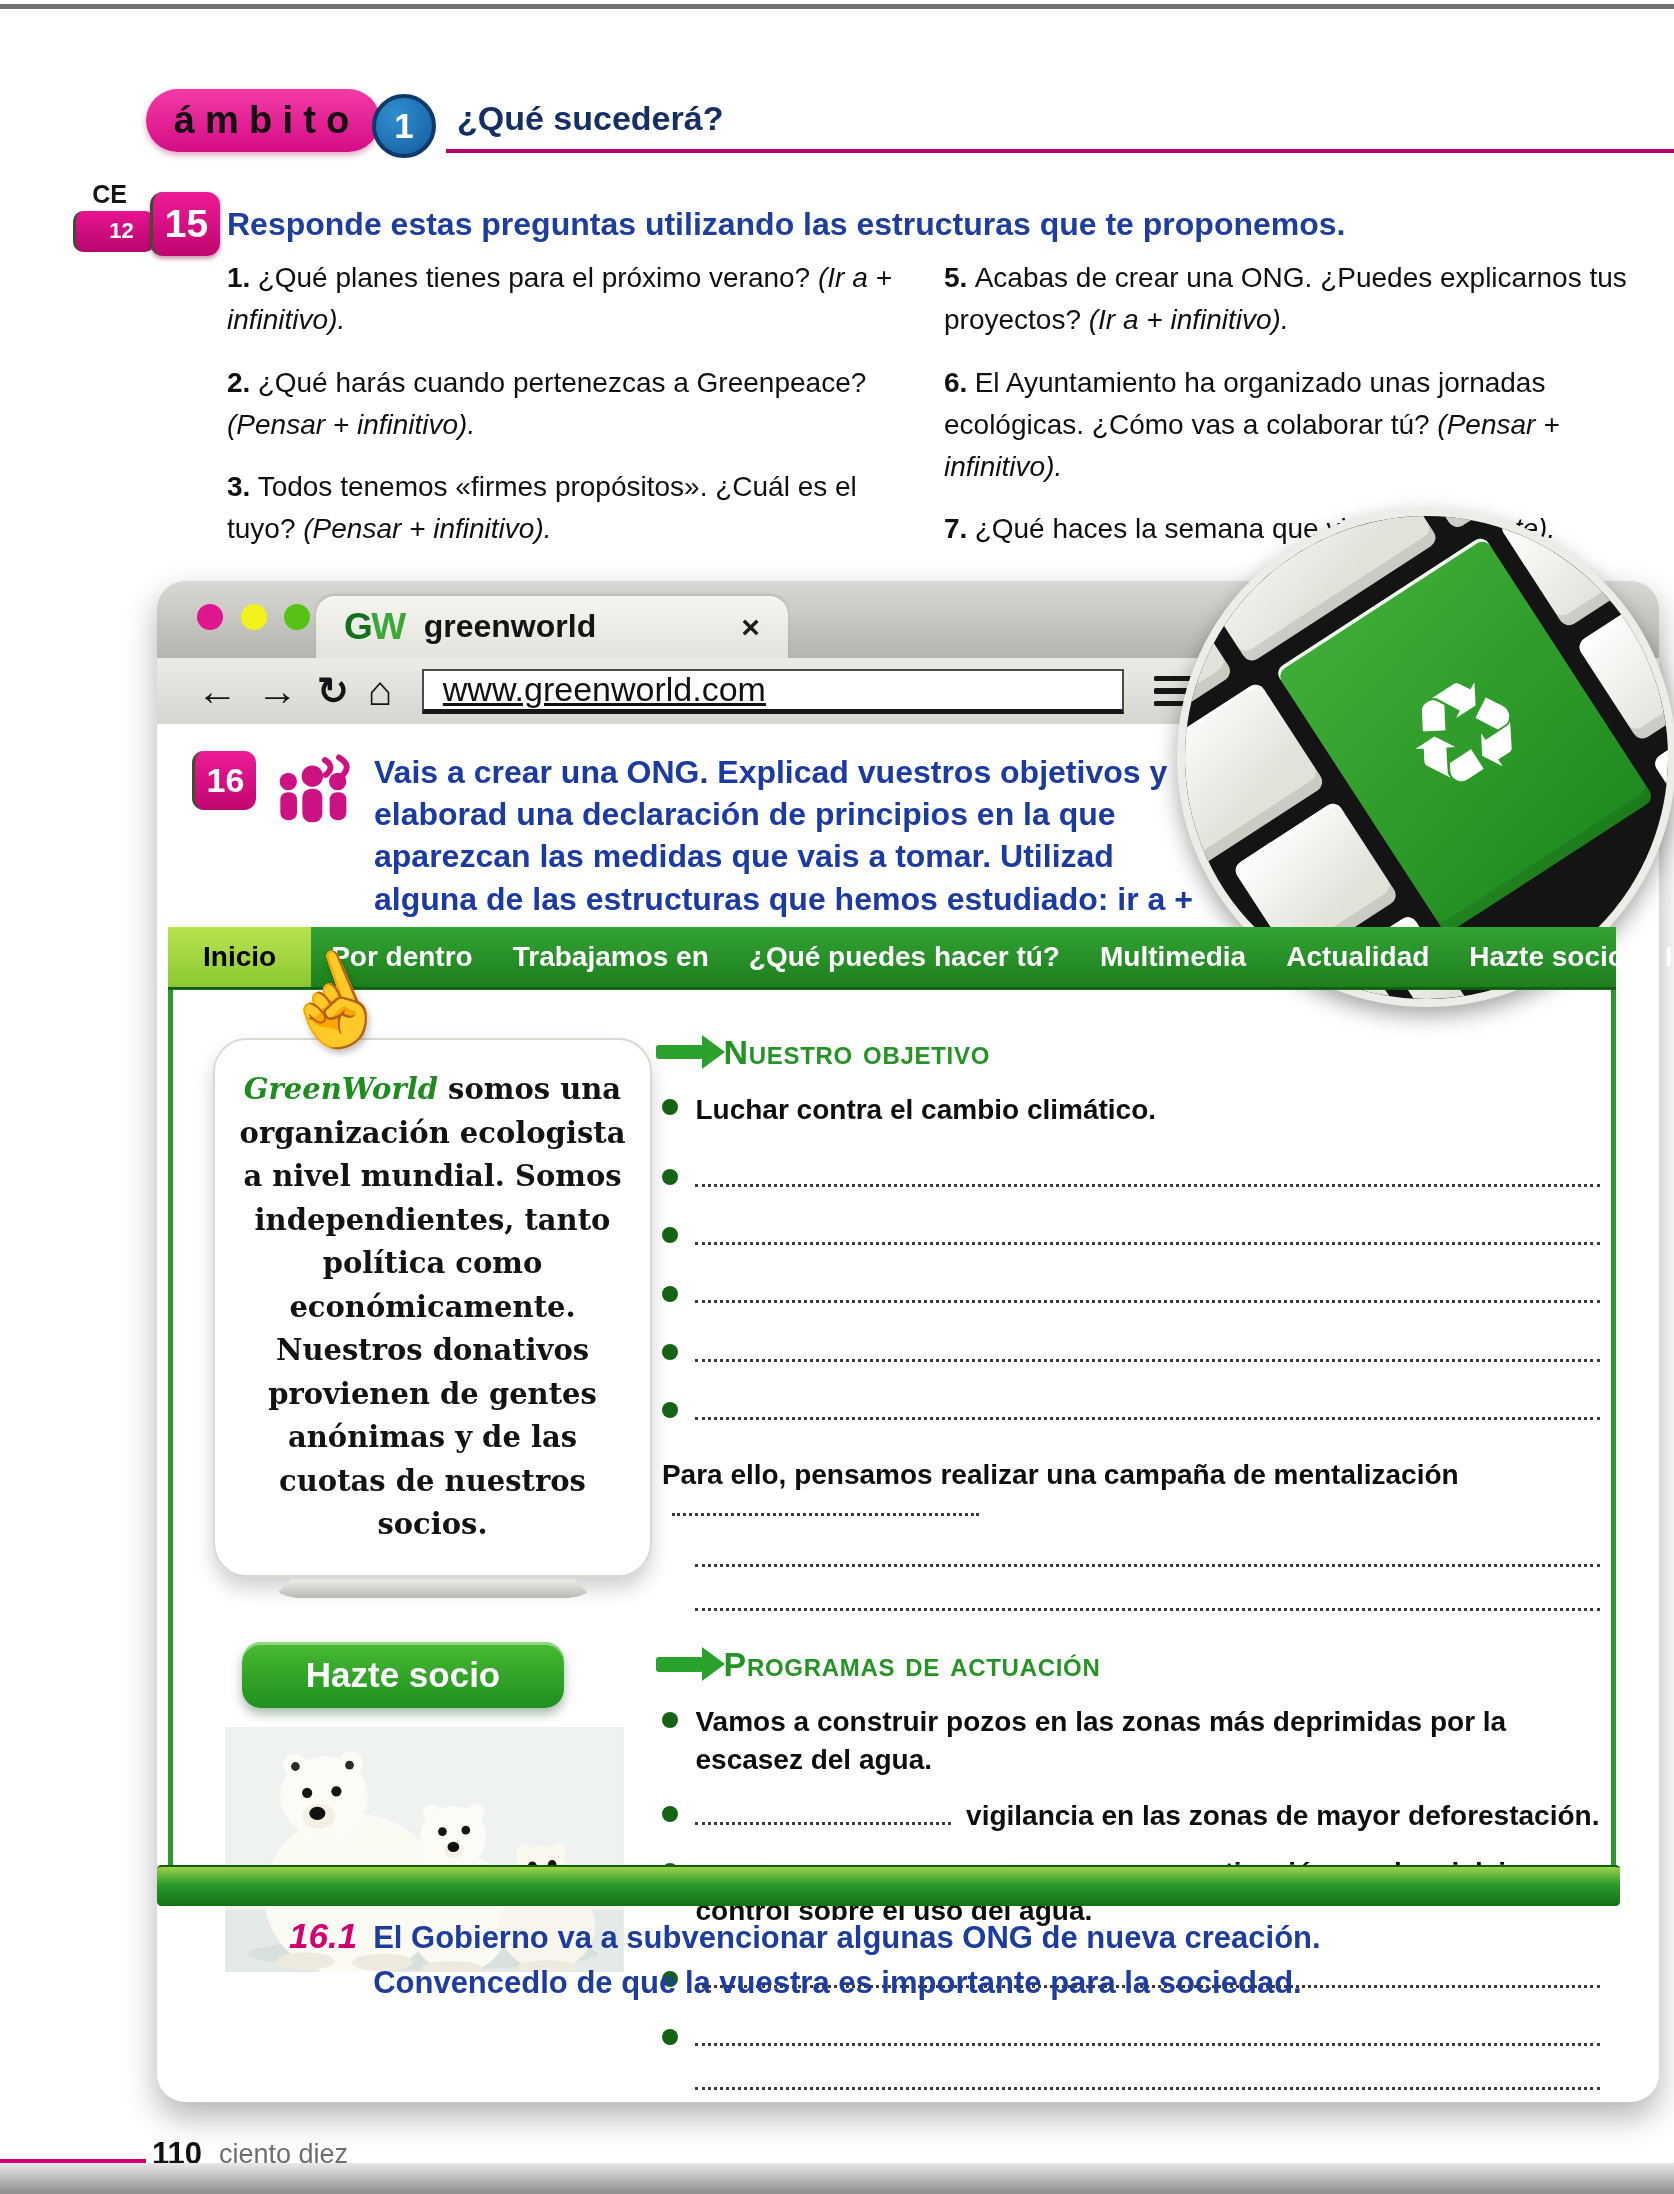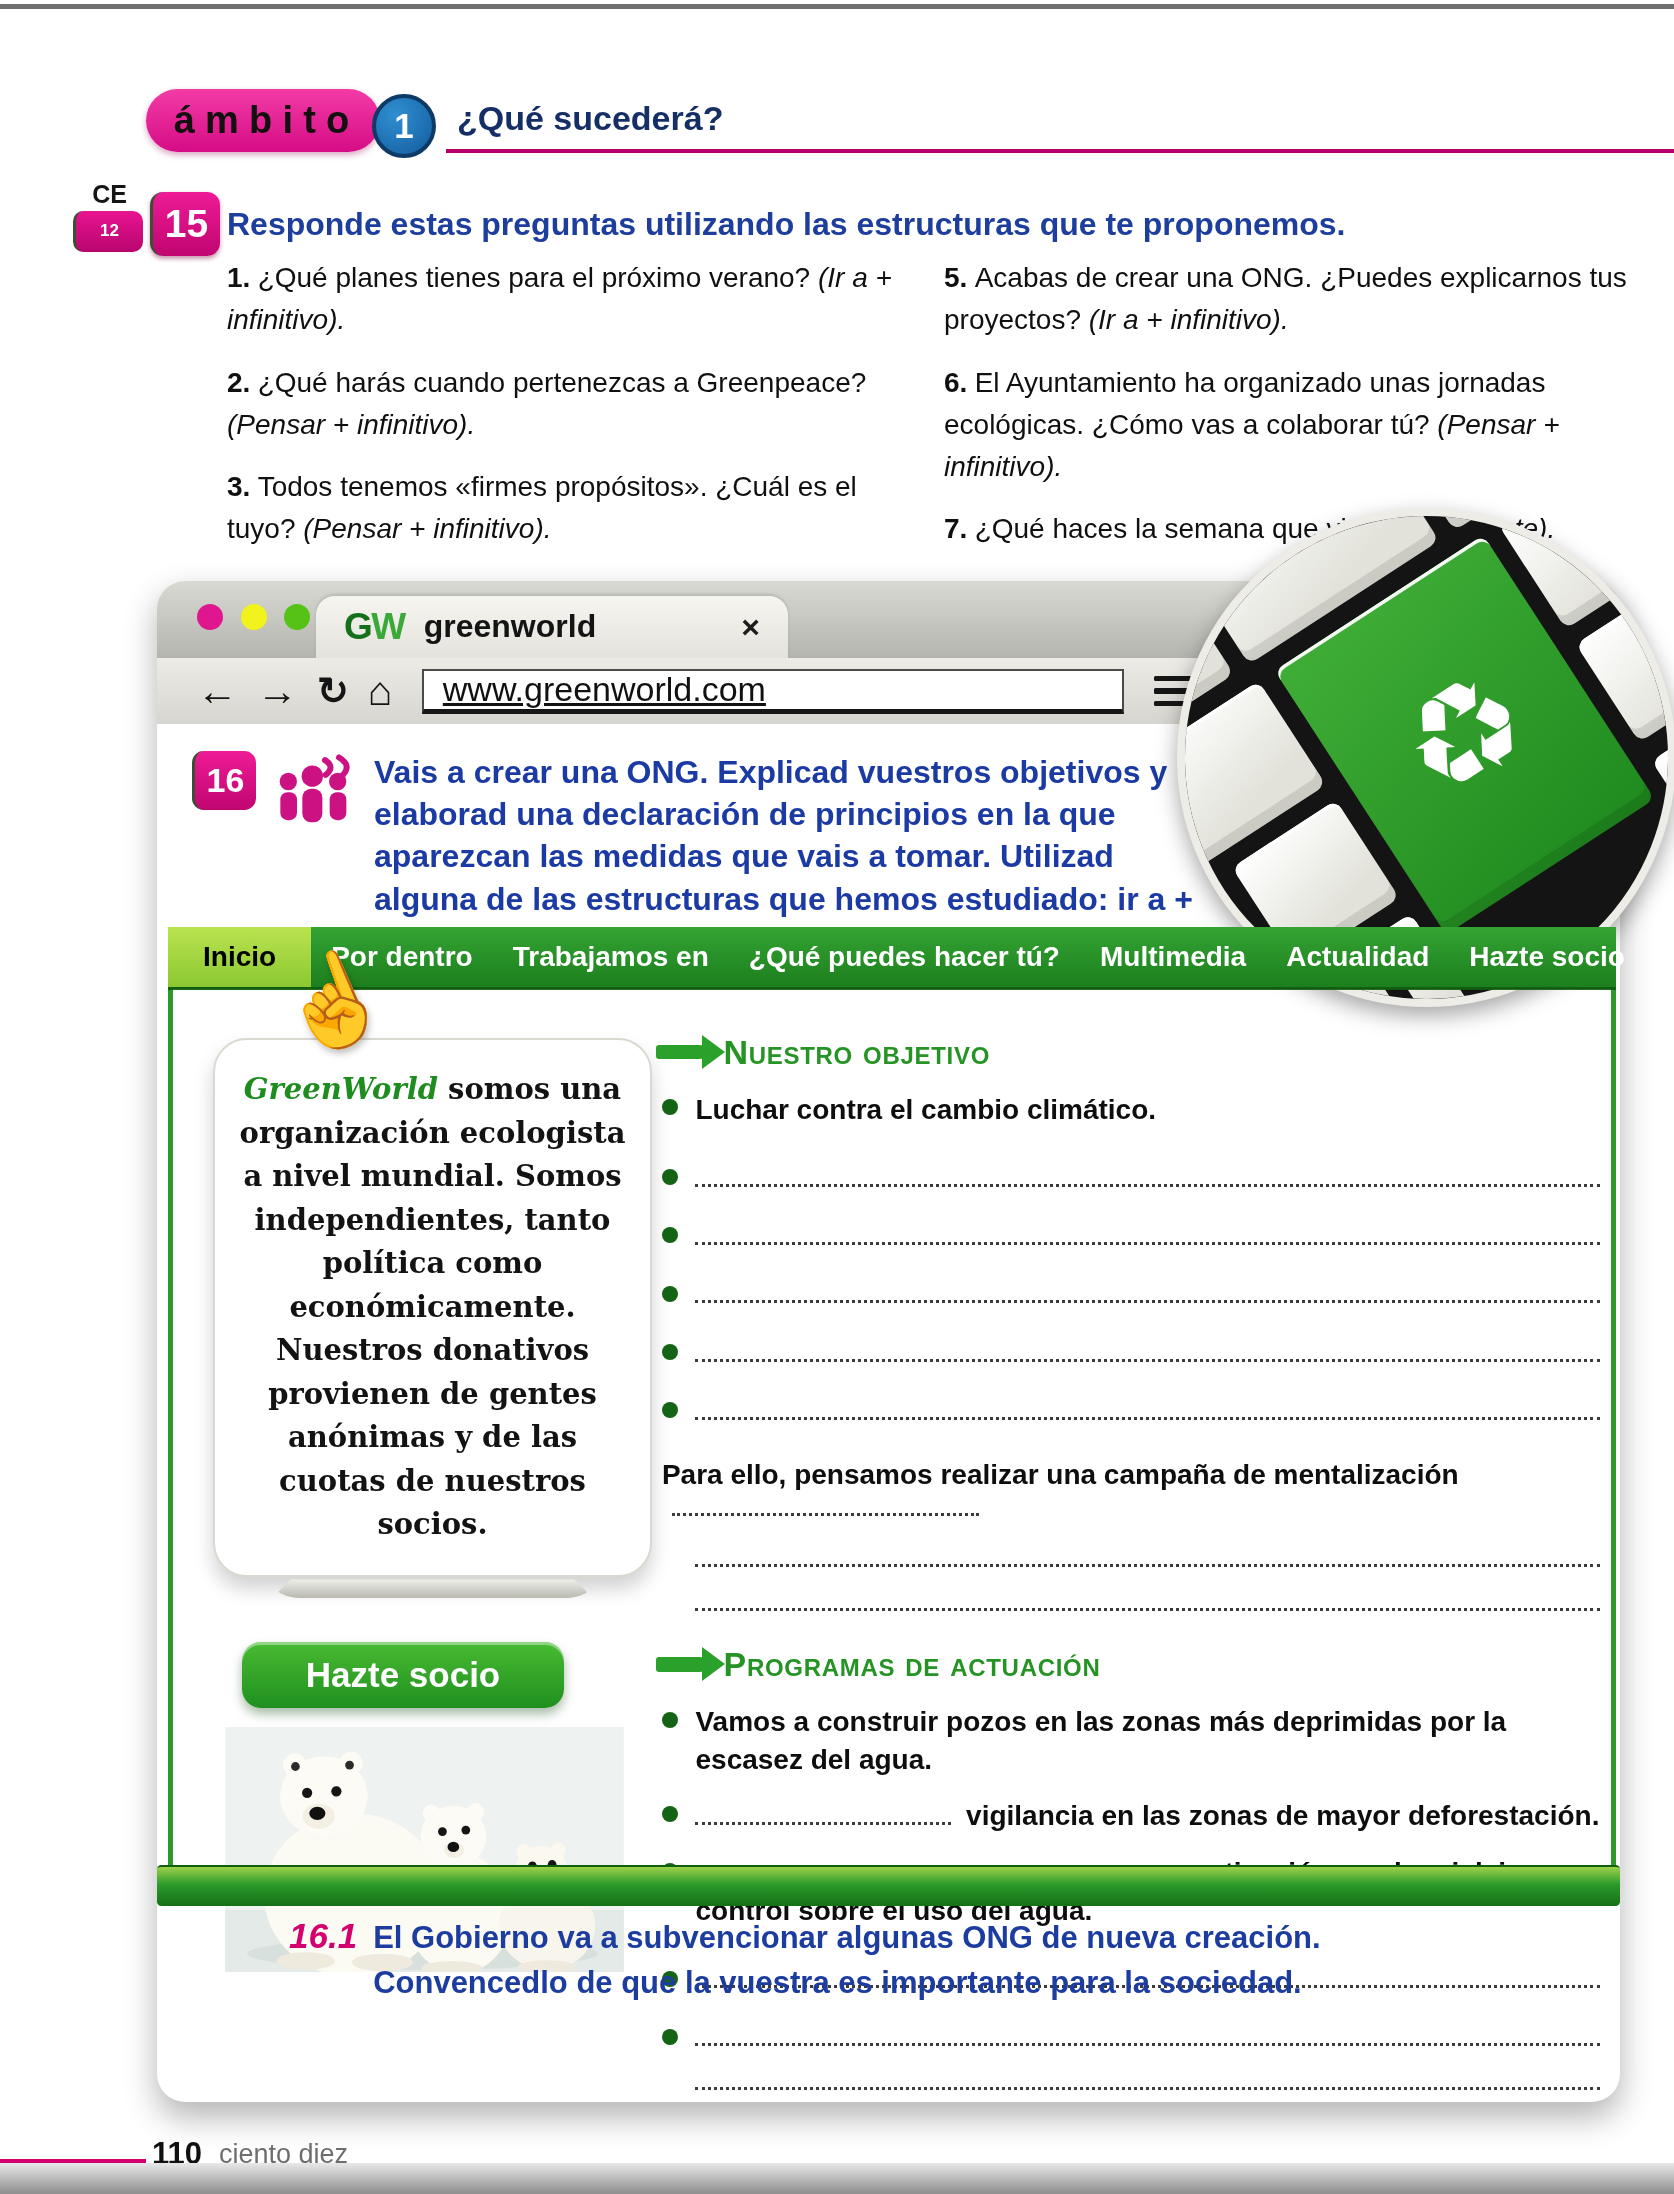--- a/index.html
+++ b/index.html
@@ -17,38 +17,38 @@
   .ambito-num{position:absolute;left:372px;top:94px;width:56px;height:56px;border-radius:50%;
         background:radial-gradient(circle at 35% 30%,#2f8fd0,#135b9e);border:4.4px solid #0d3a66;
         color:#fff;font-size:35px;font-weight:bold;display:flex;align-items:center;justify-content:center;}
   .page-title{position:absolute;left:457px;top:99px;font-size:34px;font-weight:bold;color:#152f66;}
   .header-line{position:absolute;left:446px;top:149px;width:1229px;height:3.7px;background:#b5006b;}
 
   
   .ce{position:absolute;left:73px;top:180px;width:73px;text-align:center;}
   .ce-label{font-size:25px;font-weight:bold;color:#151515;}
   .ce-badge{margin-top:1.5px;width:67px;height:41px;border-radius:10.2px;background:linear-gradient(#e81490,#b8056e);
-        color:#fff;font-size:17px;font-weight:bold;display:flex;align-items:center;justify-content:center;
-        border-left:3.7px solid #3c4f36;}
+        color:#fff;font-size:22px;font-weight:bold;display:flex;align-items:center;justify-content:center;
+        border-left:3.7px solid #3c4f36;padding-left:12px;}
   .ex-badge{position:absolute;left:150px;top:192px;width:67px;height:64px;border-radius:13px;
         background:linear-gradient(#ee1b96,#c00570);color:#fff;font-size:39px;font-weight:bold;
         display:flex;align-items:center;justify-content:center;border-left:3.7px solid #3c4f36;
         box-shadow:0 2.2px 4.4px rgba(120,0,60,.4);}
   .ex15-instruction{position:absolute;left:227px;top:206px;width:1317px;
         font-size:32px;font-weight:bold;color:#1e3e9e;}
   .qlist{position:absolute;top:257px;margin:0;padding:0;list-style:none;font-size:28px;line-height:1.5;}
   .qlist.left{left:227px;width:684px;}
   .qlist.right{left:944px;width:695px;}
   .q{margin-bottom:20.5px;color:#101010;}
   .qnum{font-weight:bold;margin-right:7.3px;}
   .hint{font-style:italic;}
 
   
   .window{position:absolute;left:157px;top:581px;width:1463px;height:1521px;background:#fff;
-        border-radius:28px;box-shadow:0 14.6px 33px rgba(0,0,0,.30);}
+        border-radius:28px;box-shadow:0 14.6px 33px rgba(0,0,0,.30);padding-left:39px;}
   .chrome{position:absolute;left:0;top:0;width:100%;height:77px;border-radius:28px 28px 0 0;
         background:linear-gradient(#d9d9d3,#b4b5af);z-index:1;}
   .traffic{position:absolute;left:40px;top:23.4px;display:flex;gap:17.6px;}
   .light{width:26px;height:26px;border-radius:50%;}
   .light.m{background:#e0168f;} .light.y{background:#f2f21c;} .light.g{background:#55c316;}
   .tab{position:absolute;left:159px;top:14.6px;width:472px;height:62px;border-radius:19px 19px 0 0;
         background:linear-gradient(#f6f5f0,#e3e2dd);display:flex;align-items:center;gap:19px;padding:0 28px;
         box-sizing:border-box;box-shadow:0 -1.5px 2.9px rgba(0,0,0,.12);}
   .gw{font-size:37px;font-weight:900;letter-spacing:-1.5px;}
   .gw .g{color:#14701a;} .gw .w{color:#3aa93a;}

